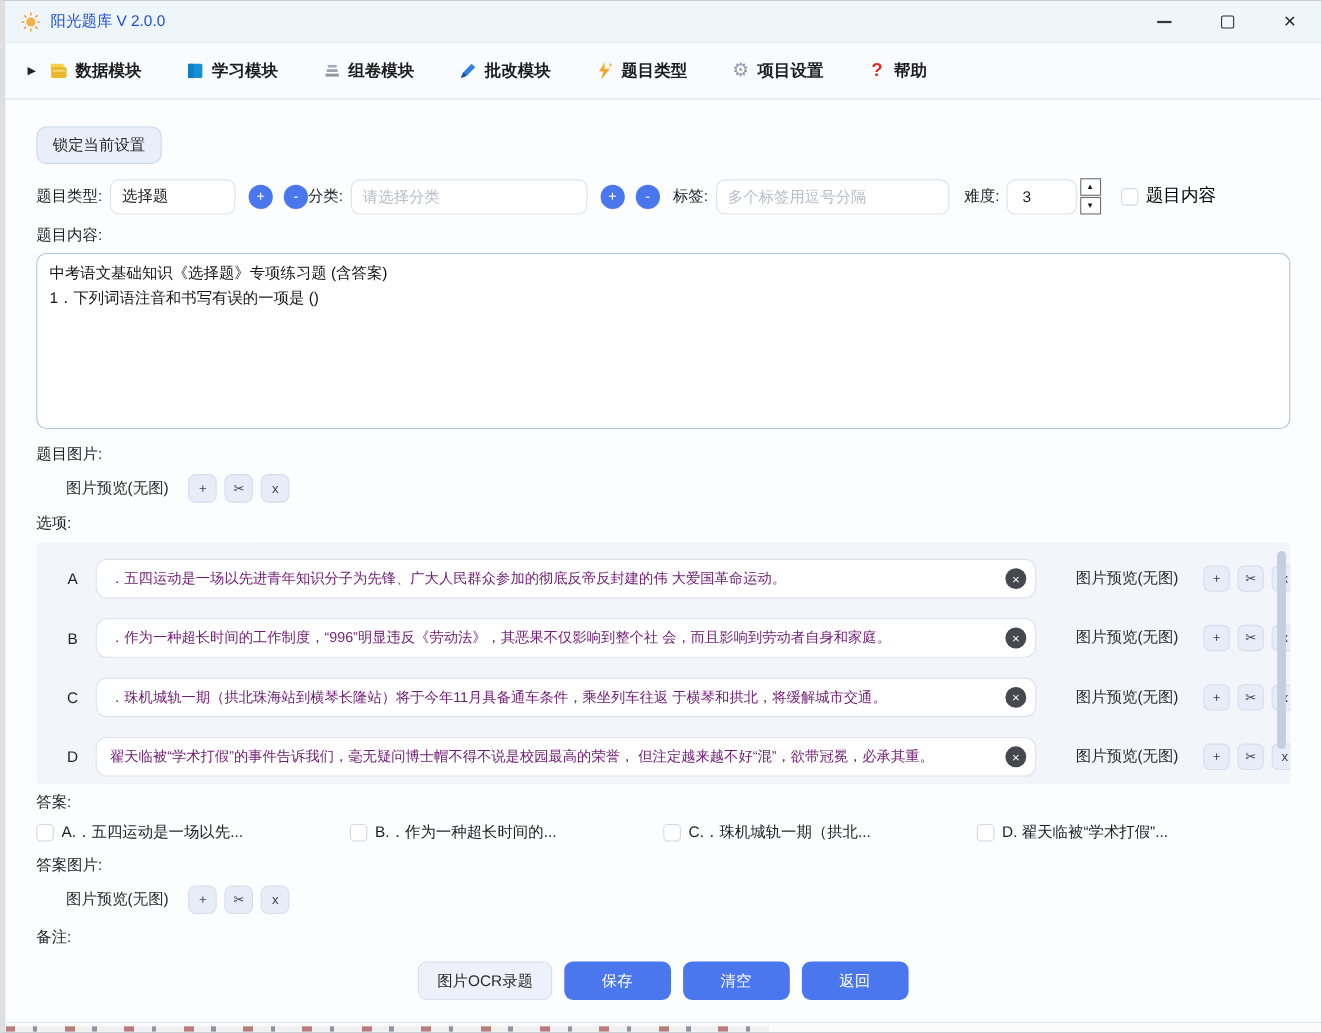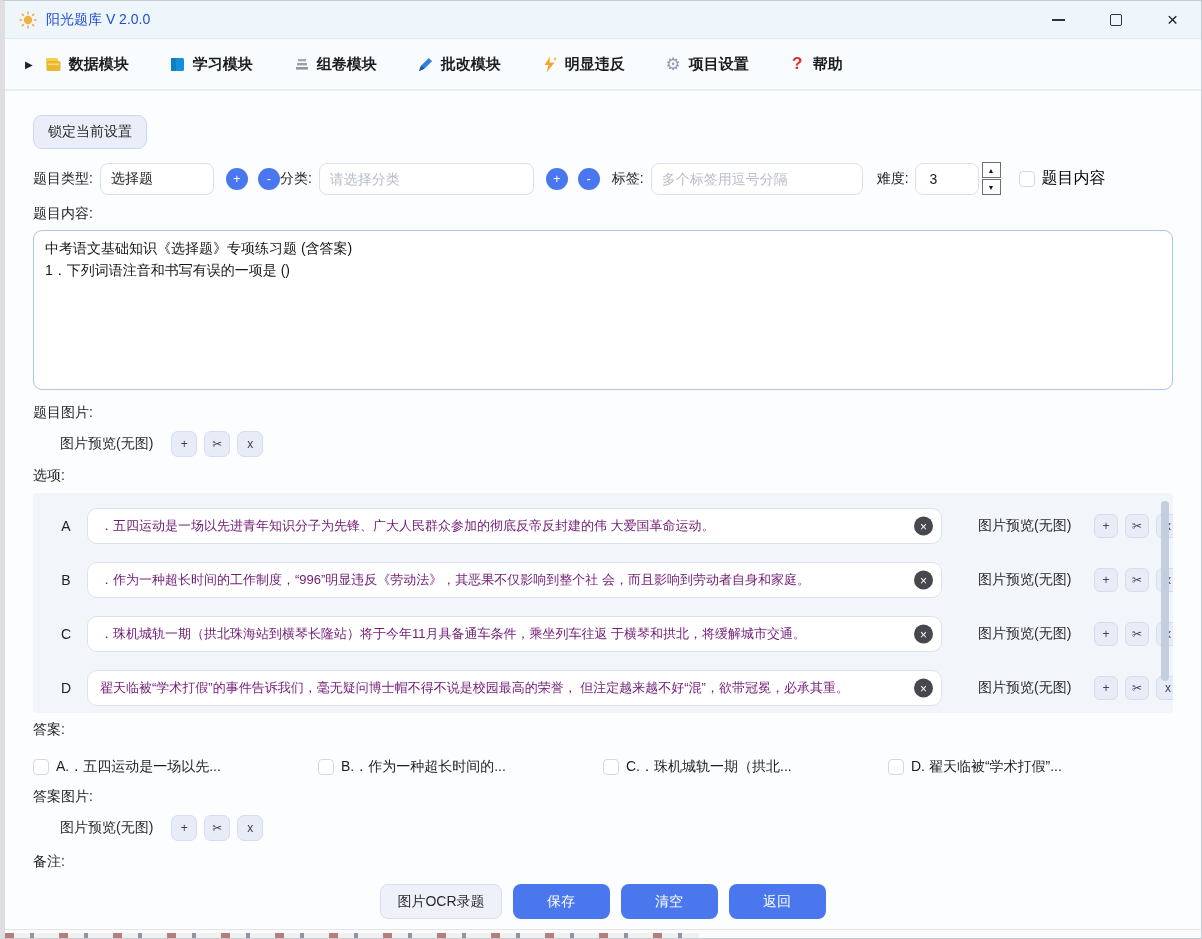--- a/index.html
+++ b/index.html
@@ -96,21 +96,21 @@
     color: #fff; font-size: 12px; line-height: 18px; text-align: center; cursor: pointer; padding: 0;
   }
   .opt-preview { font-size: 14px; color: #2a2a2a; margin-left: 36px; width: 94px; flex: 0 0 auto; }
   .opt-btns { margin-left: 22px; display: flex; flex: 0 0 auto; }
   .opt-btn { width: 24px; height: 24px; border-radius: 6px; }
   .options-scrollbar {
     position: absolute; right: 4px; top: 8px; width: 8px; height: 180px;
     background: #c3cfdf; border-radius: 4px;
   }
   
-  .answers-row { margin-top: 19px; display: flex; }
+  .answers-row { margin-top: 9px; display: flex; }
   .ans-item { display: flex; align-items: center; gap: 7px; width: 290px; font-size: 14px; color: #1d1d1d; }
   .ans-item .txt { white-space: nowrap; overflow: hidden; }
   
   .remark-input {
     margin-top: 7px; width: 100%; height: 30px; border: 1px solid #dbe1ea; border-radius: 8px;
     background: #fff; font-size: 13.5px; padding: 0 12px; font-family: inherit; outline: none;
   }
   .footer { margin-top: 13px; display: flex; justify-content: center; align-items: center; gap: 11px; }
   .ocr-btn {
     background: #eef1f9; border: 1px solid #d8def0; border-radius: 8px; padding: 0 16px;
@@ -200,21 +200,21 @@
       </span>
       <span>批改模块</span>
     </div>
     <div class="menu-item">
       <span class="mi-ic">
         <svg viewBox="0 0 17 17" width="17" height="17">
             <polygon points="9,0.5 3.5,9 7.5,9 5.5,16.5 13.5,6.5 8.5,6.5" fill="#f3a42c"></polygon>
             <circle cx="14" cy="3" r="1.4" fill="#f6c34e"></circle>
           </svg>
       </span>
-      <span>明显违反</span>
+      <span>题目类型</span>
     </div>
     <div class="menu-item">
       <span class="mi-ic ic-gear">⚙</span>
       <span>项目设置</span>
     </div>
     <div class="menu-item">
       <span class="mi-ic ic-help">?</span>
       <span>帮助</span>
     </div>
   </div>

